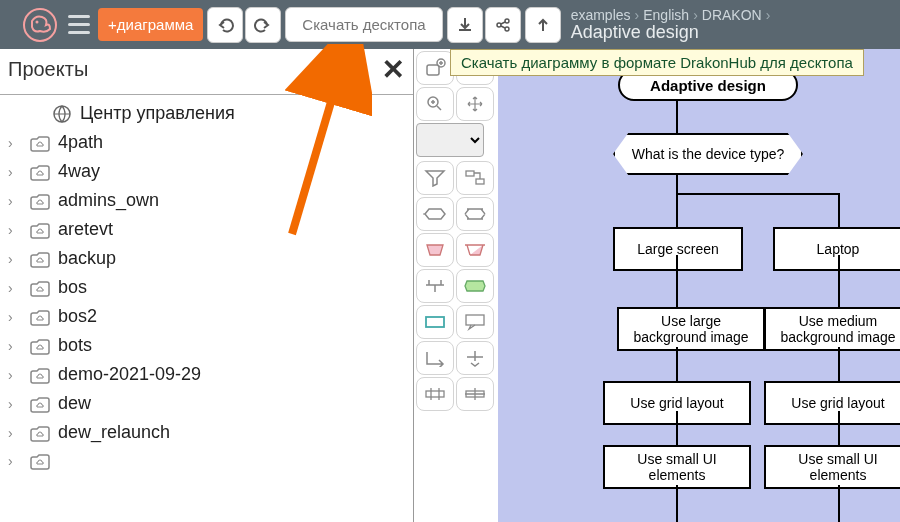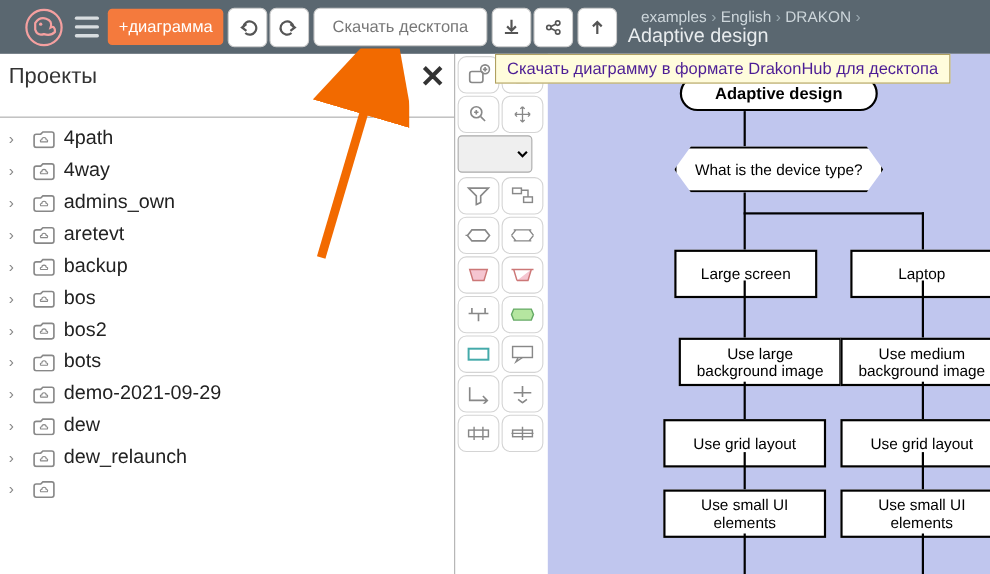--- a/index.html
+++ b/index.html
@@ -7,50 +7,50 @@
   
   .topbar { background: #5a6770; height: 49px; display: flex; align-items: center; padding: 0 20px; gap: 4px; }
   .logo { width: 40px; height: 40px; display: flex; align-items: center; justify-content: center; }
   .burger { width: 30px; height: 30px; display: flex; flex-direction: column; justify-content: center; gap: 5px; padding: 0 4px; cursor: pointer; }
   .burger div { height: 3px; background: #d8dde0; border-radius: 2px; }
   .btn-orange { background: #f47a3d; color: #fff; border: none; border-radius: 4px; padding: 8px 10px; font-size: 15px; cursor: pointer; }
   .btn-white { background: #fff; border: 1px solid #ccc; border-radius: 6px; width: 36px; height: 36px; display: flex; align-items: center; justify-content: center; cursor: pointer; color: #555; }
   .btn-group { display: flex; gap: 2px; }
   .btn-download-text { background: #fff; border: 1px solid #ccc; border-radius: 6px; padding: 8px 16px; color: #777; font-size: 15px; cursor: pointer; }
   .breadcrumb-area { display: flex; flex-direction: column; margin-left: 6px; color: #cdd6db; font-size: 14px; }
-  .breadcrumb-row { display: flex; gap: 4px; align-items: flex-end; margin-left: 12px; }
+  .breadcrumb-row { display: flex; gap: 4px; align-items: flex-end; }
   .breadcrumb-row span { cursor: pointer; }
   .breadcrumb-sep { color: #9ba9b0; }
   .diagram-title { font-size: 18px; color: #e8ecee; margin-top: -1px; }
   
   .body-area { display: flex; height: calc(100% - 49px); }
   
   .sidebar { width: 414px; background: #fff; border-right: 1px solid #999; display: flex; flex-direction: column; }
-  .sidebar-header { display: flex; align-items: center; justify-content: space-between; padding: 4px 8px 20px 8px; border-bottom: 1px solid #aaa; }
+  .sidebar-header { display: flex; align-items: center; justify-content: space-between; padding: 4px 8px 8px 8px; border-bottom: 1px solid #aaa; }
   .sidebar-title { font-size: 20px; color: #333; }
   .close-x { font-size: 28px; color: #333; cursor: pointer; font-weight: bold; }
   .tree { flex: 1; overflow-y: auto; padding: 4px 0; }
   .tree-row { display: flex; align-items: center; padding: 4px 8px; gap: 6px; font-size: 18px; color: #222; cursor: pointer; }
   .tree-chevron { width: 14px; color: #888; font-size: 14px; }
   .tree-icon { width: 24px; height: 20px; display: flex; align-items: center; justify-content: center; }
   
   .canvas-area { flex: 1; position: relative; background: #fff; }
   .tool-palette { position: absolute; left: 2px; top: 2px; width: 80px; z-index: 2; }
   .tool-row { display: flex; gap: 2px; margin-bottom: 2px; }
   .tool-btn { width: 38px; height: 34px; background: #fff; border: 1px solid #d4d4d4; border-radius: 8px; display: flex; align-items: center; justify-content: center; cursor: pointer; }
   .tool-select { width: 68px; height: 26px; border: 1px solid #aaa; border-radius: 4px; font-size: 14px; padding: 16px 4px; margin-bottom: 4px; }
   
   .canvas { position: absolute; left: 84px; top: 0; right: 0; bottom: 0; background: #c0c6ee; overflow: hidden; }
   .flow-title { position: absolute; left: 120px; top: 20px; width: 180px; height: 32px; background: #fff; border: 2px solid #000; border-radius: 16px; display: flex; align-items: center; justify-content: center; font-weight: bold; font-size: 15px; }
   .flow-question { position: absolute; left: 115px; top: 84px; width: 190px; height: 42px; background: #fff; border: 2px solid #000; display: flex; align-items: center; justify-content: center; font-size: 14px; text-align: center; clip-path: polygon(8% 0, 92% 0, 100% 50%, 92% 100%, 8% 100%, 0 50%); }
   .flow-question-inner { padding: 0 14px; }
   .flow-box { position: absolute; background: #fff; border: 2px solid #000; display: flex; align-items: center; justify-content: center; font-size: 14px; text-align: center; padding: 20px 8px; }
   .flow-line { position: absolute; background: #000; }
   
-  .tooltip { position: absolute; left: 450px; top: 49px; background: #fffcdc; border: 1px solid #b0a060; padding: 4px 10px; font-size: 15px; color: #4c1d95; z-index: 100; }
+  .tooltip { position: absolute; left: 450px; top: 49px; background: #fffcdc; border: 1px solid #b0a060; padding: 4px 10px; font-size: 15px; color: #14532d; z-index: 100; }
   
   .arrow-annotation { position: absolute; left: 272px; top: 44px; z-index: 50; pointer-events: none; }
 </style>
 </head>
 <body>
 
 <div class="topbar">
   <div class="logo">
     <svg width="36" height="36" viewBox="0 0 36 36">
         <circle cx="18" cy="18" r="16" fill="none" stroke="#f5a0a0" stroke-width="2"></circle>
@@ -115,20 +115,30 @@
 <div class="tooltip">Скачать диаграмму в формате DrakonHub для десктопа</div>
 
 <div class="body-area">
   <div class="sidebar">
     <div class="sidebar-header">
       <div class="sidebar-title">Проекты</div>
       <div class="close-x">✕</div>
     </div>
     <div class="tree" id="tree">
         <div class="tree-row">
+          <span class="tree-chevron" style="width: 36px;"></span>
+          <span class="tree-icon">
+            <svg width="20" height="20" viewBox="0 0 20 20">
+              <circle cx="10" cy="10" r="8" fill="none" stroke="#666" stroke-width="1.5"></circle>
+              <path d="M2 10h16M10 2a12 12 0 010 16M10 2a12 12 0 000 16" fill="none" stroke="#666" stroke-width="1.2"></path>
+            </svg>
+          </span>
+          <span>Центр управления</span>
+        </div>
+        <div class="tree-row">
           <span class="tree-chevron">›</span>
           <span class="tree-icon">
             <svg width="24" height="18" viewBox="0 0 24 18">
               <path d="M3 7 L3 15 Q3 17 5 17 L19 17 Q21 17 21 15 L21 5 Q21 3 19 3 L11 3 L9 5 L5 5 Q3 5 3 7" fill="none" stroke="#888" stroke-width="1.5"></path>
               <path d="M9 12 Q8 10 10 10 Q10 8 12 8 Q14 8 14 10 Q16 10 15 12 Z" fill="none" stroke="#888" stroke-width="1"></path>
             </svg>
           </span>
           <span>4path</span>
         </div>
         <div class="tree-row">

